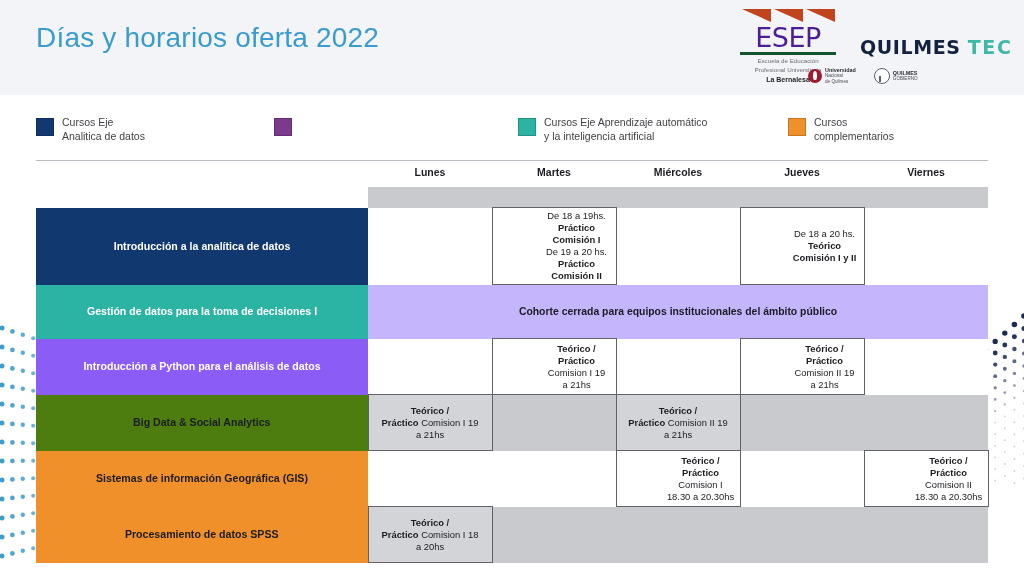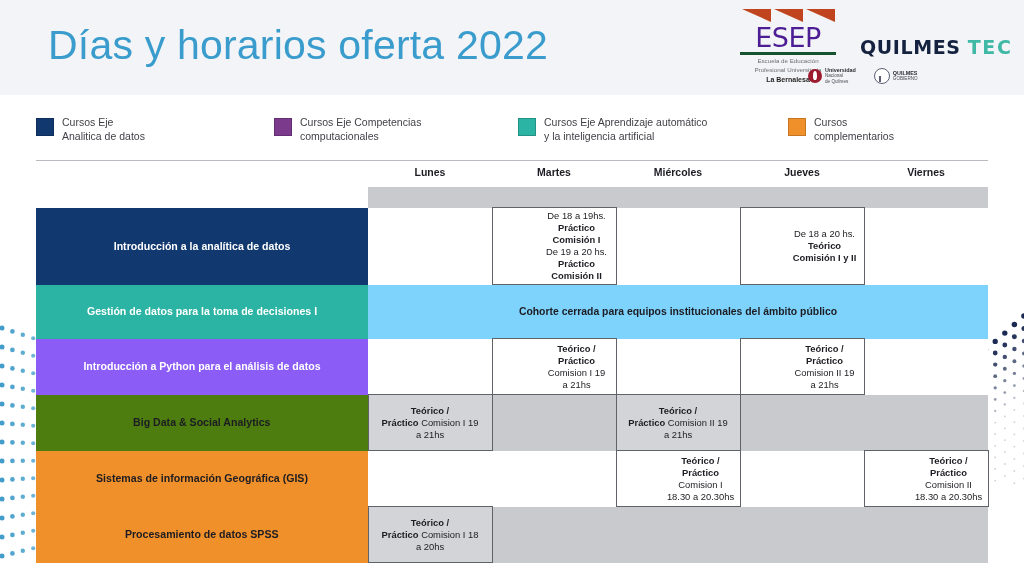--- a/index.html
+++ b/index.html
@@ -31,25 +31,24 @@
     position: absolute;
     left: 0; top: 0;
     width: 1024px;
     height: 95px;
     background: #f2f4f7;
   }
   .slide-title {
     position: absolute;
     left: 36px;
     top: 22px;
-    font-size: 41px;
+    font-size: 28px;
     color: #3a9ccd;
     letter-spacing: .2px;
     white-space: nowrap;
-    margin-left: 12px;
   }
 
   
   .logo-zone {
     position: absolute;
     right: 12px;
     top: 6px;
     width: 300px;
     height: 86px;
   }
@@ -246,21 +245,21 @@
     background: #ffffff;
   }
   .sched td.cell.boxed.on-grey { background: #d2d4d7; }
   .sched td.cell b { font-weight: bold; }
 
   .sched td.merged {
     text-align: center;
     font-size: 10.4px;
     font-weight: bold;
     color: #1c1c22;
-    background: #7dd3fc;
+    background: #c4b5fd;
     border: none;
     height: 51px;
     vertical-align: middle;
   }
 </style>
 </head>
 <body>
 
 <div class="slide">
 
@@ -694,22 +693,20 @@
   </svg>
 
   <div class="legend">
     <div class="legend-item" style="left:0px;top:0px;">
       <span class="legend-swatch" style="background: rgb(18, 56, 112);"></span>
       <span class="legend-label">Cursos Eje
 Analitica de datos</span>
     </div>
     <div class="legend-item" style="left:238px;top:0px;">
       <span class="legend-swatch" style="background: rgb(123, 58, 140);"></span>
-      <span class="legend-label">Cursos Eje Competencias
-computacionales</span>
     </div>
     <div class="legend-item" style="left:752px;top:0px;">
       <span class="legend-swatch" style="background: rgb(240, 144, 42);"></span>
       <span class="legend-label">Cursos
 complementarios</span>
     </div>
     <div class="legend-item" style="left:482px;top:0px;">
       <span class="legend-swatch" style="background: rgb(43, 179, 163);"></span>
       <span class="legend-label">Cursos Eje Aprendizaje automático
 y la inteligencia artificial</span>

